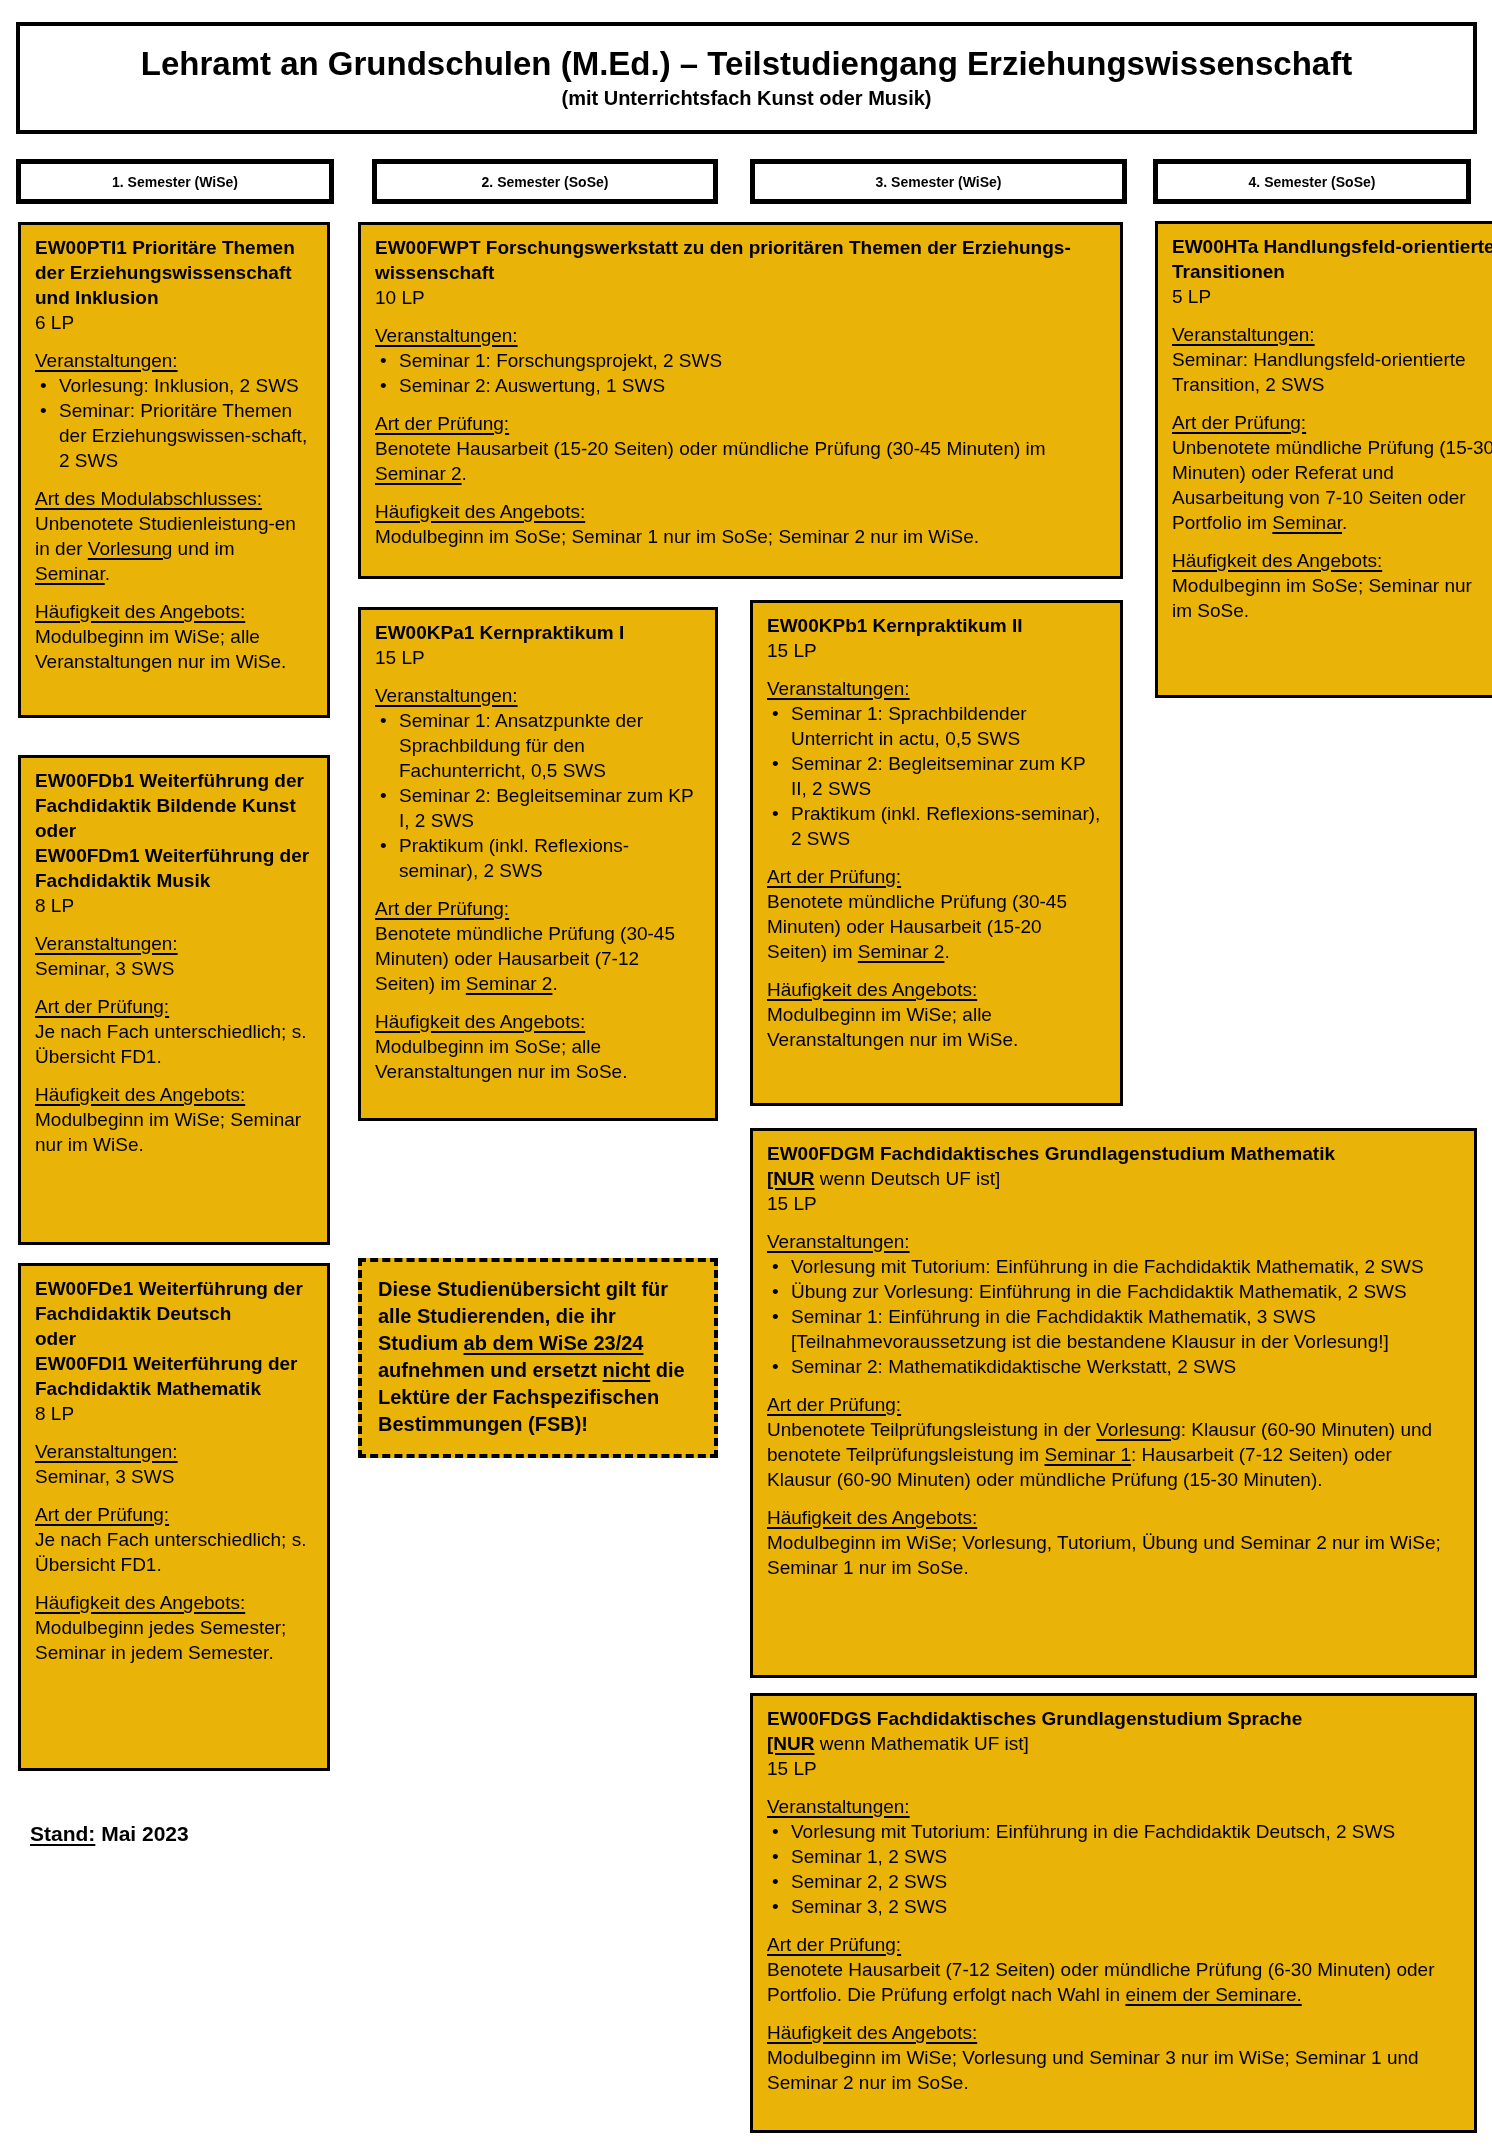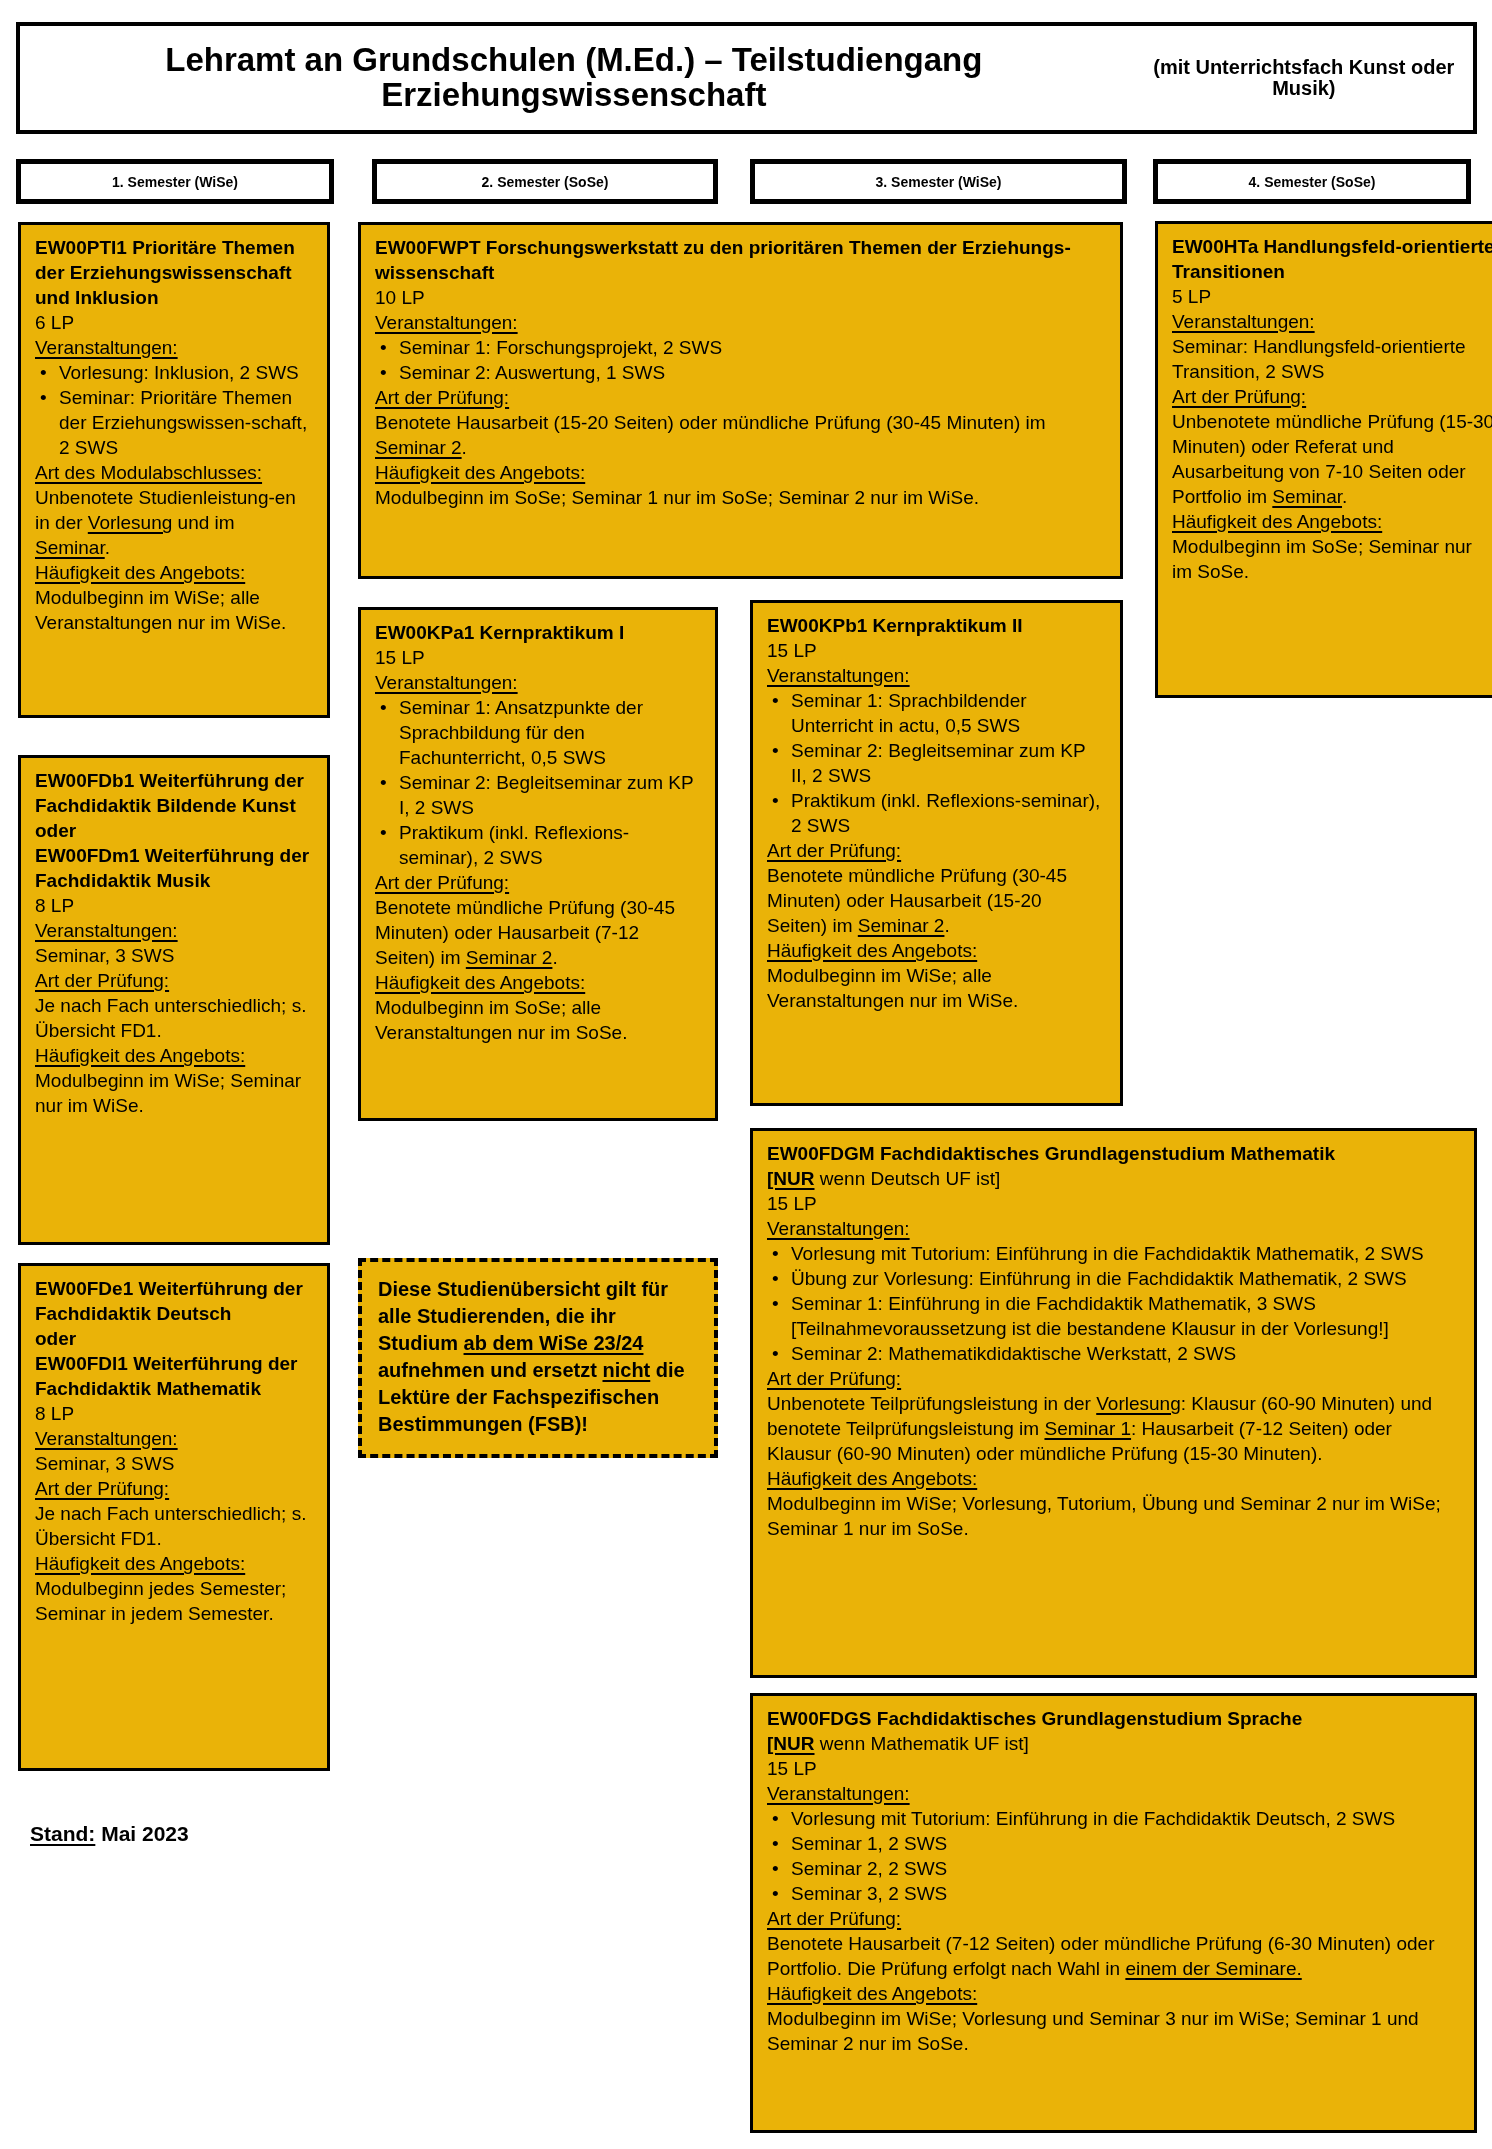--- a/index.html
+++ b/index.html
@@ -10,21 +10,21 @@
     background: #ffffff;
     color: #000;
     font-family: "Liberation Sans", sans-serif;
     overflow: hidden;
   }
   .titlebox {
     position: absolute;
     left: 16px; top: 22px; width: 1461px; height: 112px;
     border: 4px solid #000;
     box-sizing: border-box;
-    display: flex; flex-direction: row; justify-content: center; align-items: center;
+    display: flex; flex-direction: column; justify-content: center; align-items: center;
     gap: 7px;
     text-align: center;
   }
   .title1 { font-size: 33px; font-weight: bold; line-height: 1.05; }
   .title2 { font-size: 20px; font-weight: bold; line-height: 1.05; }
   .sem-header {
     position: absolute; top: 159px; height: 45px;
     border: 5px solid #000;
     box-sizing: border-box;
     display: flex; align-items: center; justify-content: center;
@@ -40,21 +40,21 @@
     background: #eab308;
   }
   .box.dashed {
     border: 4px dashed #000;
     padding: 14px 16px;
     font-weight: bold;
     font-size: 20px;
     line-height: 27px;
   }
   .line { margin: 0; }
-  .line.sp { }
+  .line.sp { margin-top: 13px; }
   .bullet { display: flex; }
   .dot { flex: 0 0 24px; width: 24px; padding-left: 5px; box-sizing: border-box; }
   .btext { flex: 1; }
   .b { font-weight: bold; }
   .u { text-decoration: underline; text-decoration-thickness: 2px; text-underline-offset: 3px; }
   .stand {
     position: absolute; left: 30px; top: 1822px;
     font-size: 21px; font-weight: bold;
   }
 </style>

